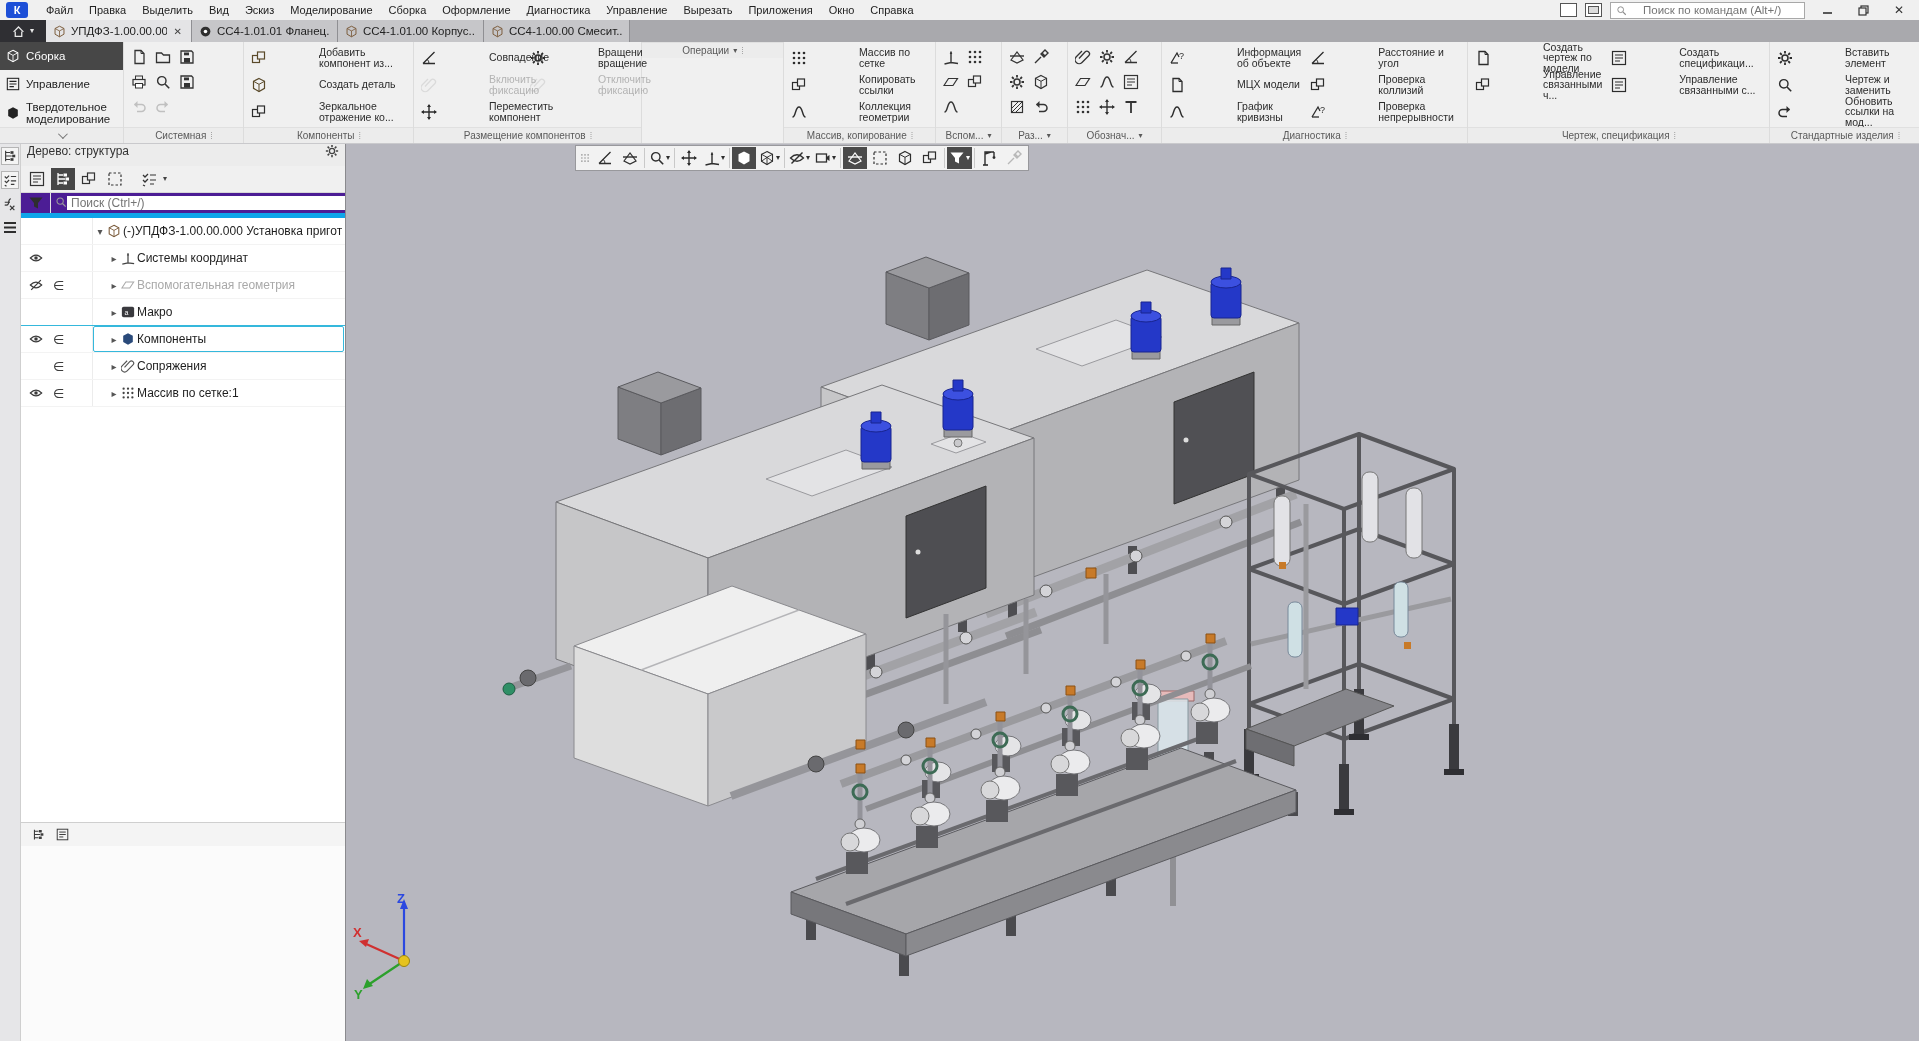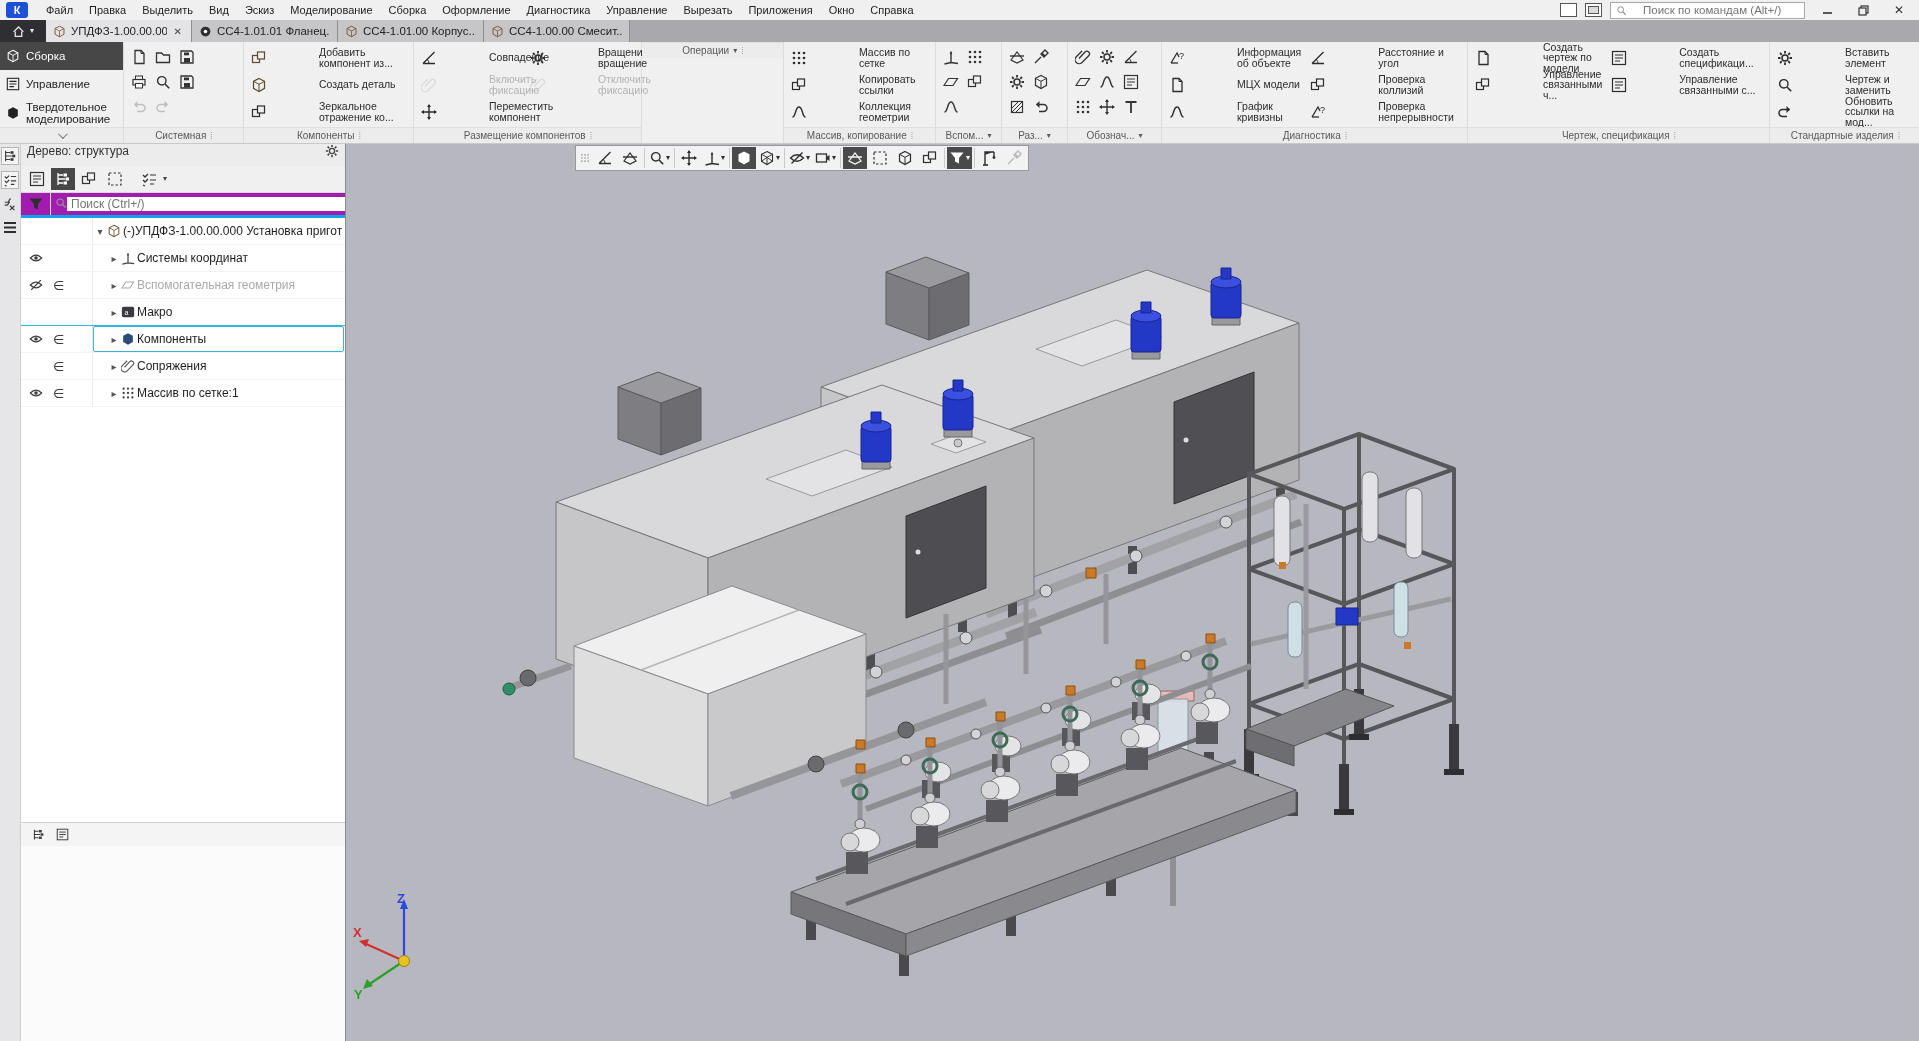--- a/index.html
+++ b/index.html
@@ -53,21 +53,21 @@
   .strip-btn { width:18px; height:18px; display:flex; align-items:center; justify-content:center; color:#3a3a3a; }
   .strip-btn.framed { border:1px solid #b5b5b5; background:#f4f4f4; }
   .hamb { width:12px; height:2.4px; background:#2e2e2e; box-shadow:0 4.5px 0 #2e2e2e, 0 9px 0 #2e2e2e; margin-top:3px; }
 
   .treepanel { width:325px; background:#f0f0f0; border-right:1px solid #8a8a8e; display:flex; flex-direction:column; }
   .tree-header { height:22px; display:flex; padding:0 6px; background:#ececec; color:#333; font-size:12px; }
   .tree-header .sp { flex:1; }
   .tree-tools { height:26px; display:flex; align-items:center; gap:2px; padding:0 4px; background:#f0f0f0; }
   .ttool { width:24px; height:22px; display:flex; align-items:center; justify-content:center; color:#333; }
   .ttool.active { background:#474747; color:#fff; }
-  .tree-search { height:26px; display:flex; align-items:center; border-top:1px solid #d8d8d8; border-bottom:3px solid #0ea5e9; background:#a21caf; }
+  .tree-search { height:26px; display:flex; align-items:center; border-top:1px solid #d8d8d8; border-bottom:5px solid #0ea5e9; background:#4c1d95; }
   .funnel-btn { width:30px; height:100%; display:flex; align-items:center; justify-content:center; color:#2e2e2e; border-right:1px solid #e4e4e4; }
   .tree-search input { flex:1; border:none; outline:none; font-size:12px; font-family:inherit; color:#444; padding:0 4px; }
   .tree-search .mag { color:#9a9a9a; margin-left:4px; }
   .tree-rows { background:#fff; }
   .trow { height:27px; display:flex; align-items:center; border-bottom:1px solid #f3f3f3; position:relative; }
   .trow .gutter { width:72px; height:100%; display:flex; align-items:center; gap:10px; padding-left:8px; border-right:1px solid #ececec; color:#3c3c3c; flex:none; }
   .trow .indent { width:14px; flex:none; }
   .trow .exp { width:14px; color:#555; font-size:10px; text-align:center; flex:none; }
   .trow .nlabel { white-space:nowrap; overflow:hidden; font-size:12px; padding-left:2px; }
   .trow.dim .nlabel { color:#a9a9a9; }

